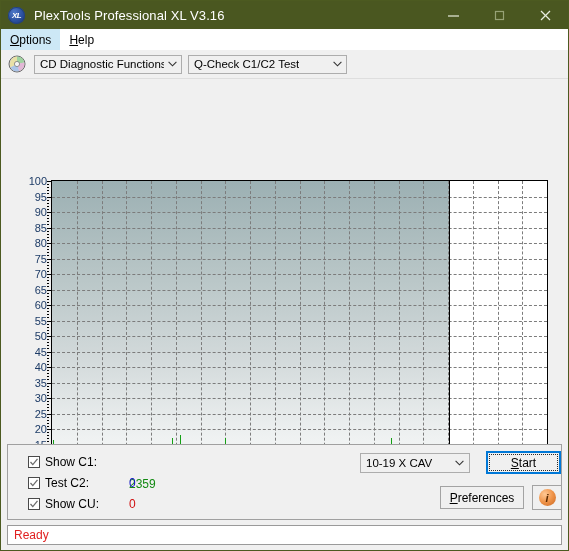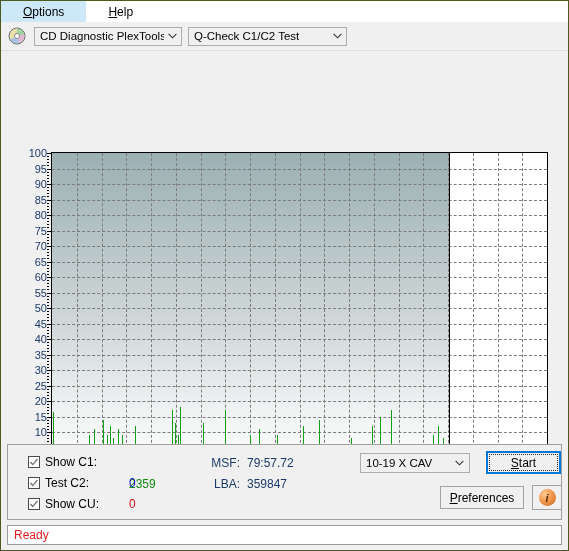--- a/index.html
+++ b/index.html
@@ -37,21 +37,21 @@
     width:46px;height:28px;display:flex;align-items:center;justify-content:center;
     color:#e8ecdd;font-size:13px;
   }
   .tb-btn svg{display:block;}
   
   .menubar{
     height:21px;background:#ffffff;display:flex;align-items:stretch;
     flex:0 0 auto;
   }
   .menu-item{
-    padding:0 22px;display:flex;align-items:center;font-size:12px;color:#000;
+    padding:0 9px;display:flex;align-items:center;font-size:12px;color:#000;
   }
   .menu-item.sel{background:#cde8f6;}
   .menu-item u{text-decoration:underline;}
   
   .toolbar{
     height:28px;background:#f0f0f0;display:flex;align-items:center;
     flex:0 0 auto;padding:0 4px;gap:6px;
     border-bottom:1px solid #dedede;
   }
   .disc-icon{width:18px;height:18px;flex:0 0 auto;margin:0 2px 0 3px;}
@@ -160,41 +160,62 @@
     display:flex;align-items:center;
     box-sizing:border-box;
   }
   .statustext{font-size:12px;color:#e02020;padding-left:6px;}
 </style>
 </head>
 <body>
 
 <div id="app">
 
+  <div class="titlebar">
+    <div class="tb-icon">XL</div>
+    <div class="tb-title">PlexTools Professional XL V3.16</div>
+    <div class="tb-spacer"></div>
+    <div class="tb-btn">
+      <svg width="13" height="13" viewBox="0 0 13 13">
+          <line x1="1" y1="7" x2="12" y2="7" stroke="#e8ecdd" stroke-width="1.2"></line>
+        </svg>
+    </div>
+    <div class="tb-btn">
+      <svg width="13" height="13" viewBox="0 0 13 13">
+          <rect x="2.5" y="2.5" width="8" height="8" fill="none" stroke="#97a276" stroke-width="1.2"></rect>
+        </svg>
+    </div>
+    <div class="tb-btn">
+      <svg width="13" height="13" viewBox="0 0 13 13">
+          <line x1="2" y1="2" x2="11" y2="11" stroke="#e8ecdd" stroke-width="1.2"></line>
+          <line x1="11" y1="2" x2="2" y2="11" stroke="#e8ecdd" stroke-width="1.2"></line>
+        </svg>
+    </div>
+  </div>
 
   <div class="menubar">
     <div class="menu-item sel">
         <span><u>O</u><span>ptions</span></span>
       </div>
     <div class="menu-item">
         <span><u>H</u><span>elp</span></span>
       </div>
   </div>
 
   <div class="toolbar">
     <svg class="disc-icon" viewBox="0 0 18 18">
       <circle cx="9" cy="9" r="8" fill="#d8d8d8" stroke="#6a6a6a" stroke-width="1"></circle>
       <path d="M9 1.5 A7.5 7.5 0 0 1 16.3 7.5 L9 9 Z" fill="#9fd3a0"></path>
       <path d="M16.3 7.5 A7.5 7.5 0 0 1 11 16.1 L9 9 Z" fill="#e2b7d6"></path>
       <path d="M11 16.1 A7.5 7.5 0 0 1 2.6 12.2 L9 9 Z" fill="#a9c4e8"></path>
       <path d="M2.6 12.2 A7.5 7.5 0 0 1 9 1.5 L9 9 Z" fill="#e8e0a6"></path>
       <circle cx="9" cy="9" r="2.6" fill="#f4f4f4" stroke="#7a7a7a" stroke-width=".8"></circle>
     </svg>
     <div class="combo func">
-      <span class="cv">CD Diagnostic PlexTools</span>
+      <span class="cv">CD Diagnostic Functions</span>
       <span class="ca">
         <svg width="9" height="6" viewBox="0 0 9 6">
             <polyline points="0.6,0.8 4.5,4.8 8.4,0.8" fill="none" stroke="#333" stroke-width="1.1"></polyline>
           </svg>
       </span>
     </div>
     <div class="combo test">
       <span class="cv">Q-Check C1/C2 Test</span>
       <span class="ca">
         <svg width="9" height="6" viewBox="0 0 9 6">
@@ -1300,30 +1321,20 @@
         <span class="chkbox">
           <svg width="10" height="10" viewBox="0 0 10 10">
               <polyline points="1.5,5 3.8,7.6 8.5,1.8" fill="none" stroke="#6d6d6d" stroke-width="1.3"></polyline>
             </svg>
         </span>
         <span class="chklabel">Show CU:</span>
         <span class="chkval v-cu">0</span>
       </div>
     </div>
 
-    <div class="msf-col">
-      <div class="msfrow">
-        <span class="msfkey">MSF:</span>
-        <span>79:57.72</span>
-      </div>
-      <div class="msfrow">
-        <span class="msfkey">LBA:</span>
-        <span>359847</span>
-      </div>
-    </div>
 
     <div class="speed-combo">
       <span class="cv" style="padding-left:5px;">10-19 X CAV</span>
       <span class="ca" style="margin-left:auto;width:19px;display:flex;align-items:center;justify-content:center;">
         <svg width="9" height="6" viewBox="0 0 9 6">
             <polyline points="0.6,0.8 4.5,4.8 8.4,0.8" fill="none" stroke="#333" stroke-width="1.1"></polyline>
           </svg>
       </span>
     </div>
 

